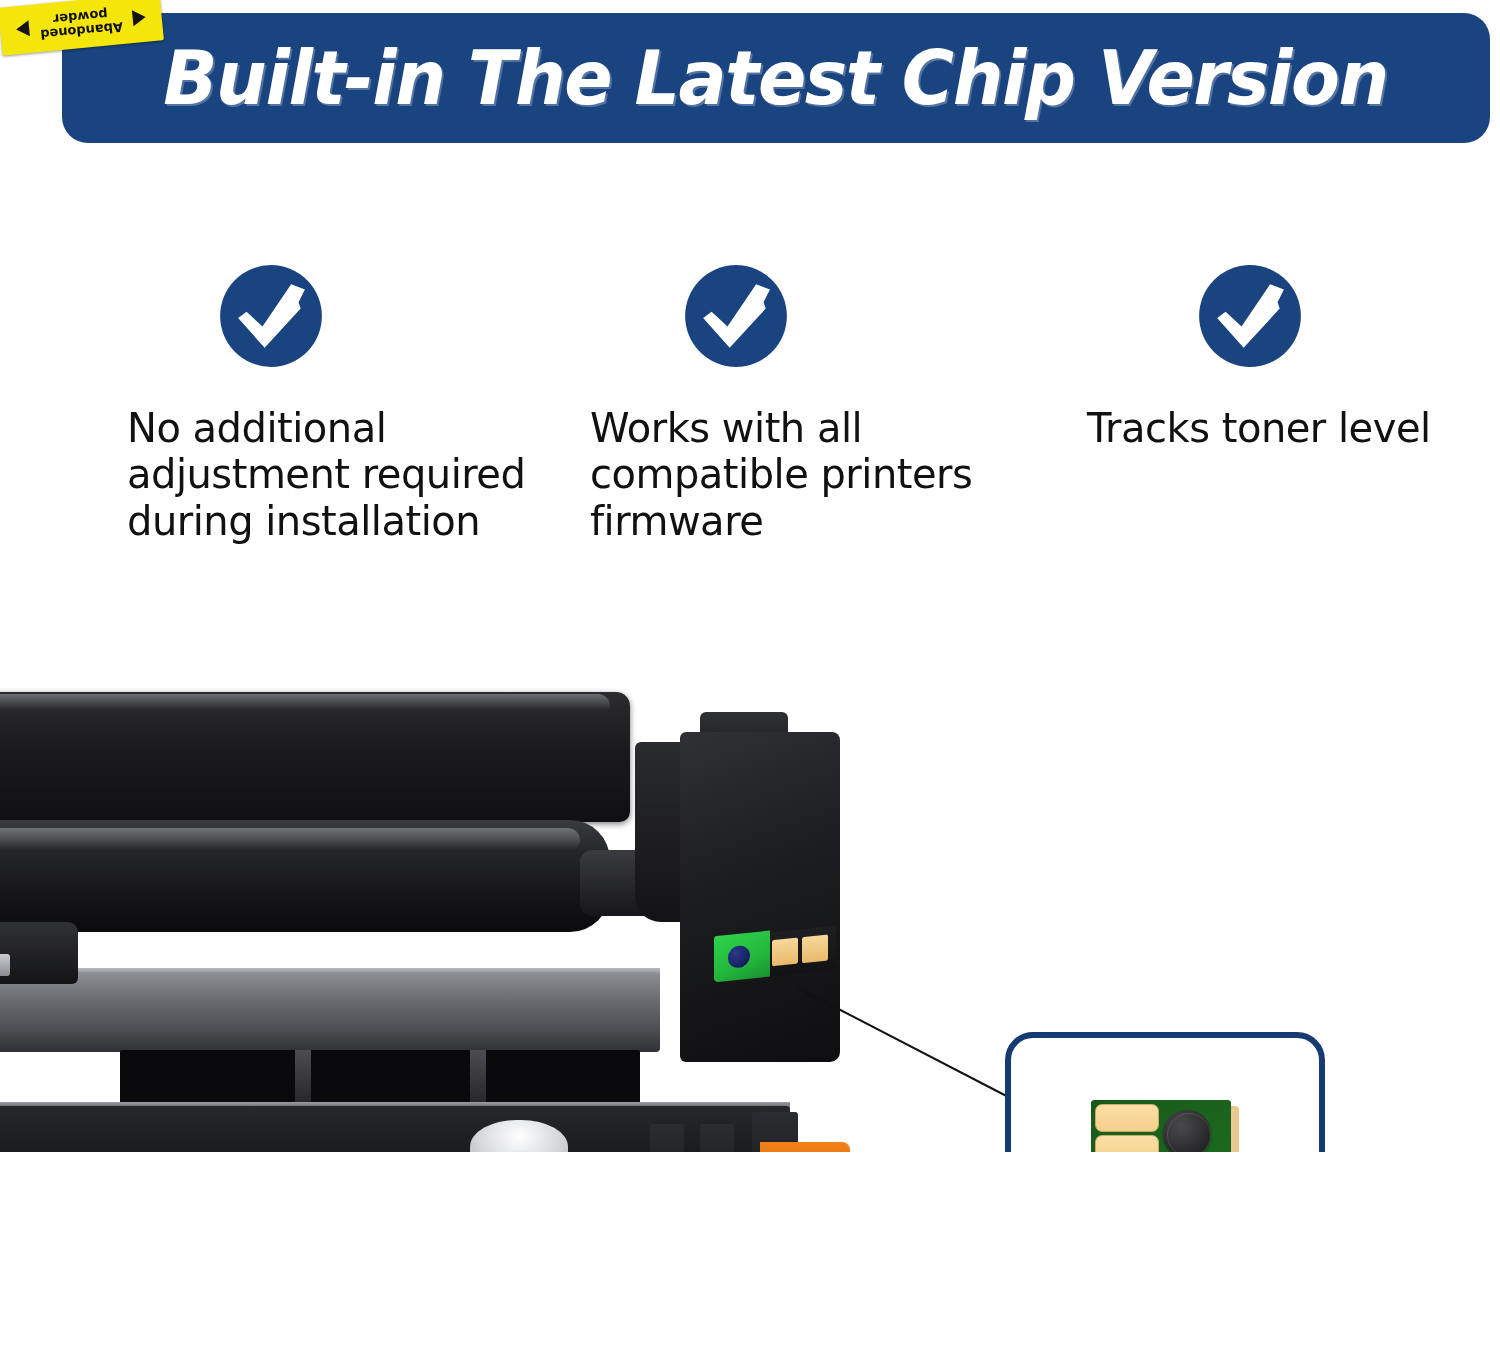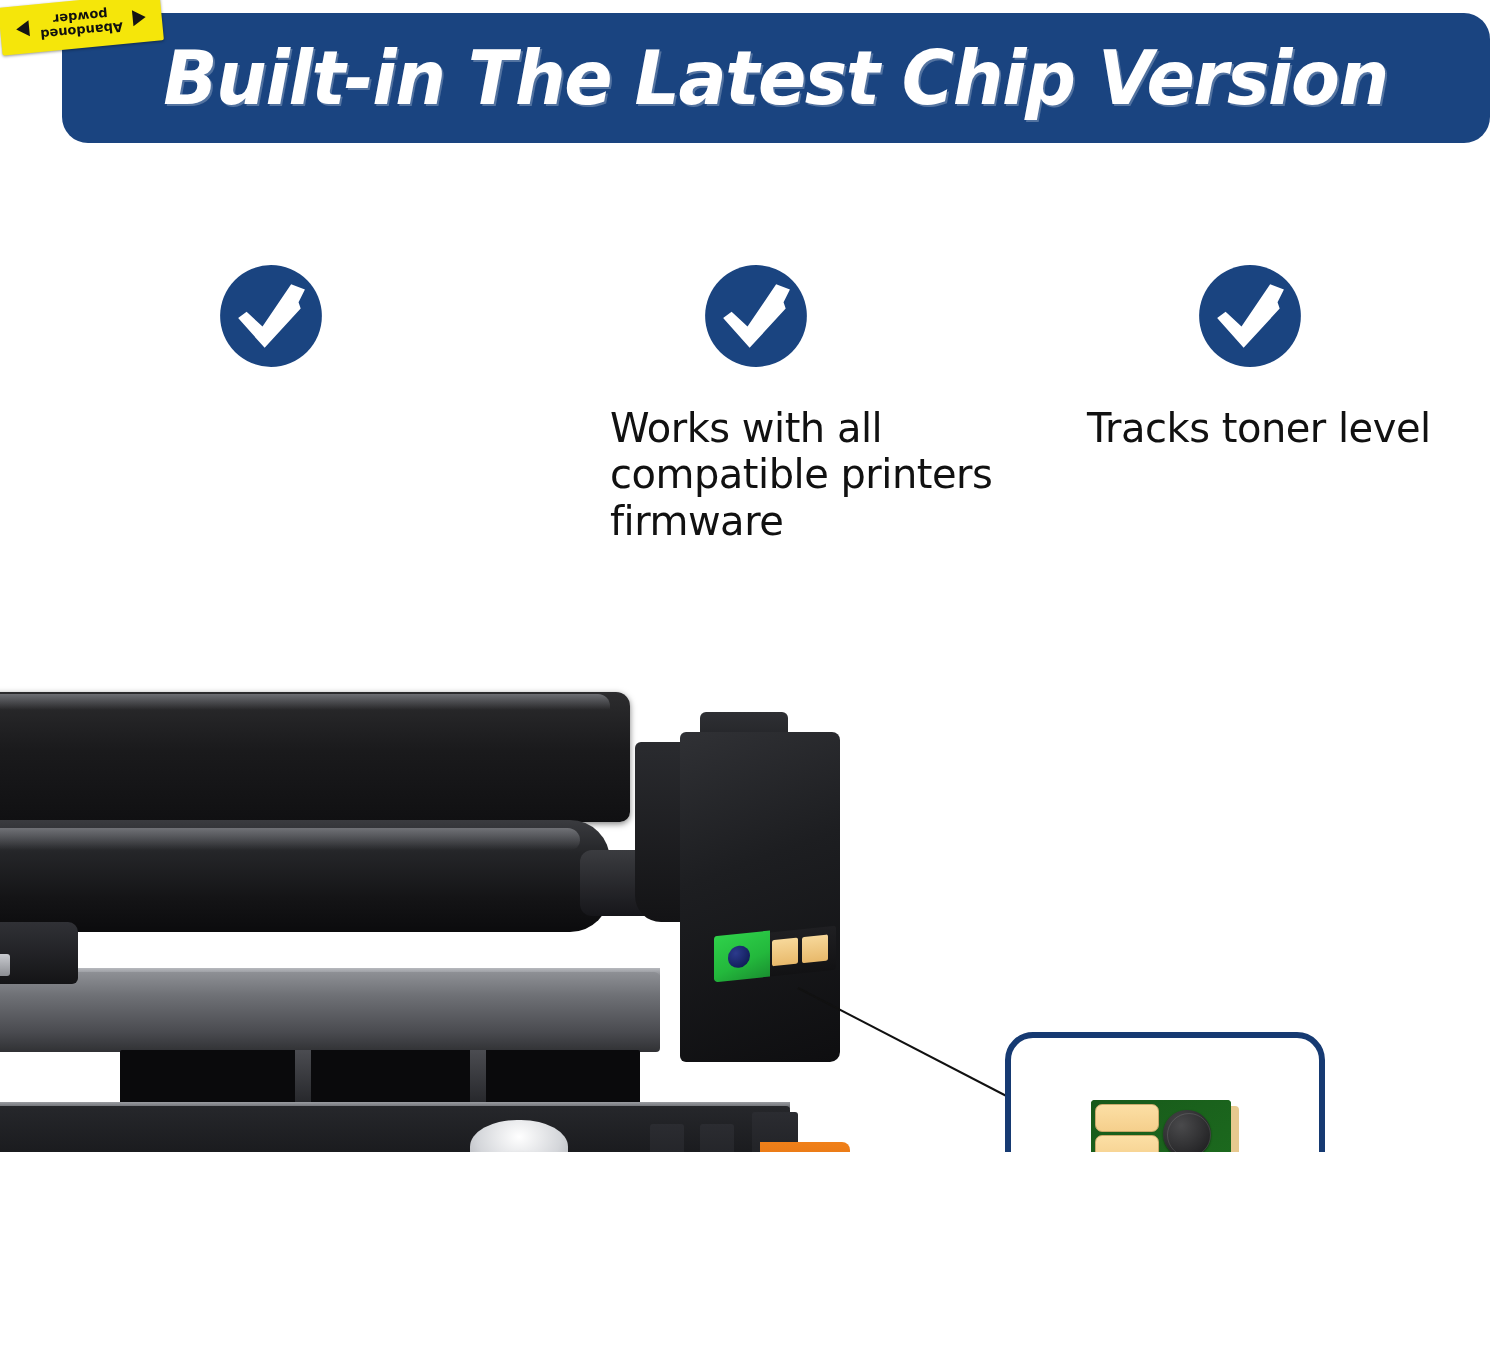--- a/index.html
+++ b/index.html
@@ -53,21 +53,21 @@
     top: 255px;
     width: 1500px;
     height: 400px;
   }
   .feature {
     position: absolute;
     top: 0;
     width: 470px;
   }
   .feature-0 { left: 75px; }
-  .feature-1 { left: 560px; }
+  .feature-1 { left: 540px; }
   .feature-2 { left: 1045px; }
 
   .check-wrap {
     position: relative;
     height: 150px;
   }
   .check-circle {
     position: absolute;
     top: 8px;
     width: 106px;
@@ -448,20 +448,21 @@
 
   <div id="features">
 
     <div class="feature feature-0">
       <div class="check-wrap">
         <svg class="check-circle" viewBox="0 0 100 100">
           <circle cx="50" cy="50" r="48" fill="#1a4480"></circle>
           <path d="M19 52 L27 46 L42 60 L69 20 L82 25 L76 37 L78 43 L44 80 Z" fill="#ffffff"></path>
         </svg>
       </div>
+      <div class="feature-text">No additional adjustment required during installation</div>
     </div>
 
     <div class="feature feature-1">
       <div class="check-wrap">
         <svg class="check-circle" viewBox="0 0 100 100">
           <circle cx="50" cy="50" r="48" fill="#1a4480"></circle>
           <path d="M19 52 L27 46 L42 60 L69 20 L82 25 L76 37 L78 43 L44 80 Z" fill="#ffffff"></path>
         </svg>
       </div>
       <div class="feature-text">Works with all compatible printers firmware</div>

